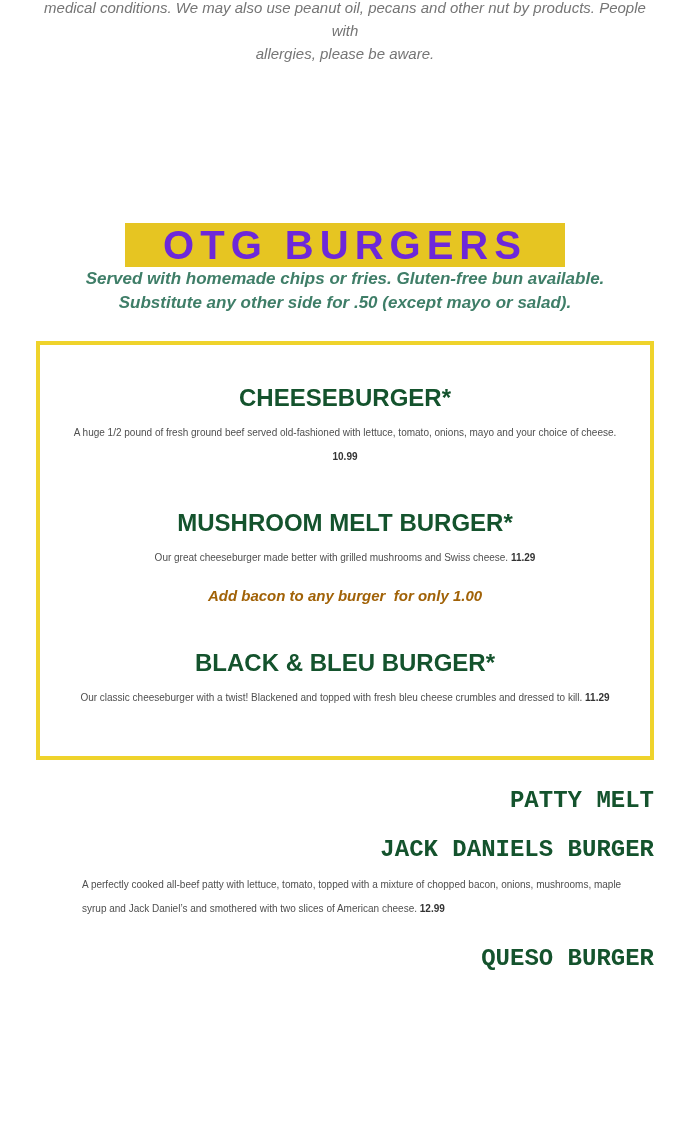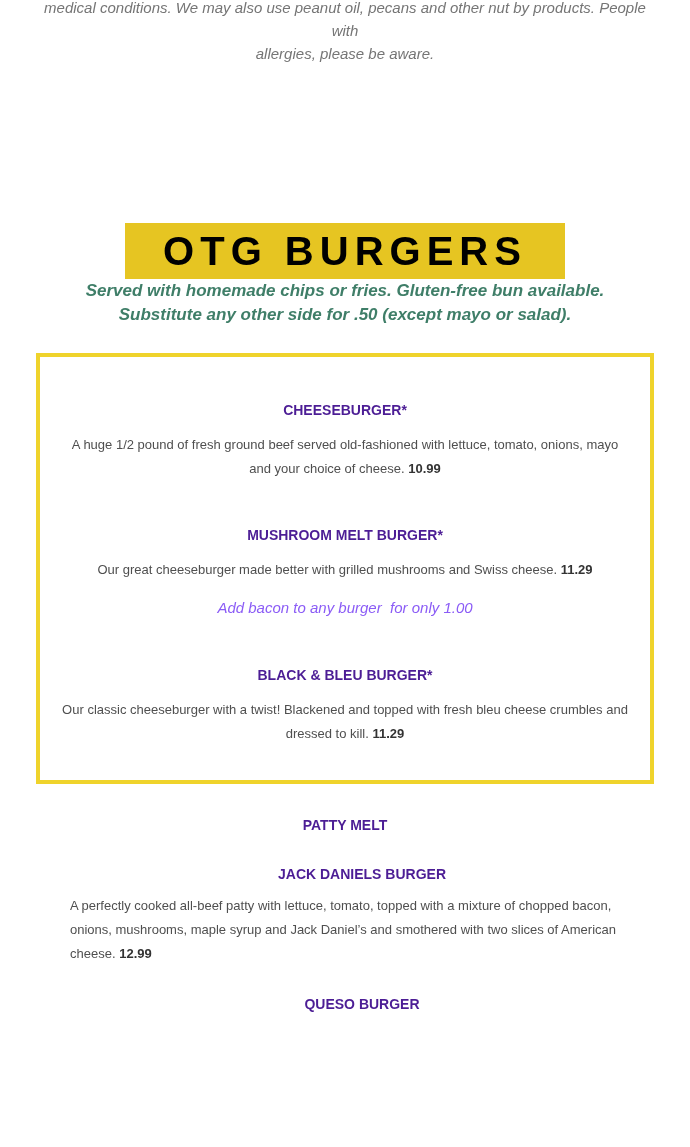--- a/index.html
+++ b/index.html
@@ -27,26 +27,26 @@
   }
 
   
   .banner-wrap {
     margin-top: 158px;
     text-align: center;
   }
   .banner {
     display: inline-block;
     background: #e6c522;
-    color: #000000;
+    color: #6d28d9;
     font-weight: bold;
     font-size: 40px;
     line-height: 40px;
     letter-spacing: 6px;
-    padding: 8px 38px;
+    padding: 2px 38px;
   }
 
   
   .section-note {
     text-align: center;
     color: #3f7e68;
     font-style: italic;
     font-weight: bold;
     font-size: 17px;
     line-height: 24px;
@@ -54,56 +54,57 @@
 
   
   .featured-box {
     margin-top: 26px;
     border: 4px solid #efd32b;
     padding: 42px 20px 34px 20px;
   }
   .item-name {
     margin: 0 0 12px 0;
     text-align: center;
-    color: #4c1d95;
-    font-size: 14px;
+    color: #14532d;
+    font-size: 24px;
     line-height: 22px;
     font-weight: bold;
   }
   .item-desc {
-    margin: 0;
+    margin: 12px;
     text-align: center;
     color: #4f4f4f;
-    font-size: 13px;
+    font-size: 10px;
     line-height: 24px;
   }
   .price {
     color: #333333;
     font-weight: bold;
   }
   .featured-item.second { margin-top: 43px; }
   .featured-item.third  { margin-top: 44px; }
   .bacon-note {
     margin: 14px 0 0 0;
     text-align: center;
-    color: #8b5cf6;
+    color: #a16207;
     font-size: 15px;
     line-height: 24px;
     font-style: italic;
-    font-weight: normal;
+    font-weight: bold;
     white-space: pre-wrap;
   }
 
   
   .menu-item { margin-top: 30px; }
   .menu-item.tight { margin-top: 27px; }
   .menu-item.indent { margin-left: 34px; }
   .menu-item .item-name {
-    text-align: center;
+    text-align: right;
     margin: 0 0 9px 0;
+    font-family: Liberation Mono, monospace;
   }
   .menu-item .item-desc { text-align: left; }
 </style>
 </head>
 <body>
 
 <div class="page">
 
   <div class="allergy-note">
     <div>medical conditions. We may also use peanut oil, pecans and other nut by products. People with</div>

